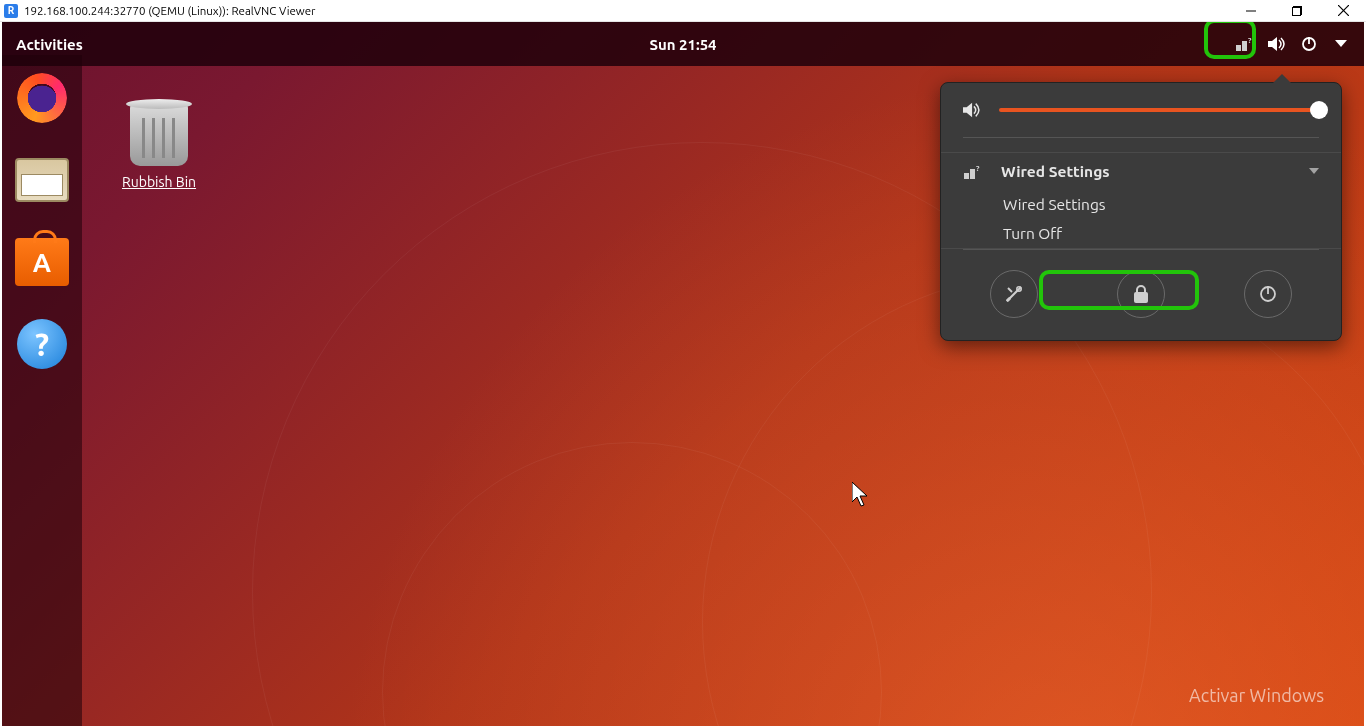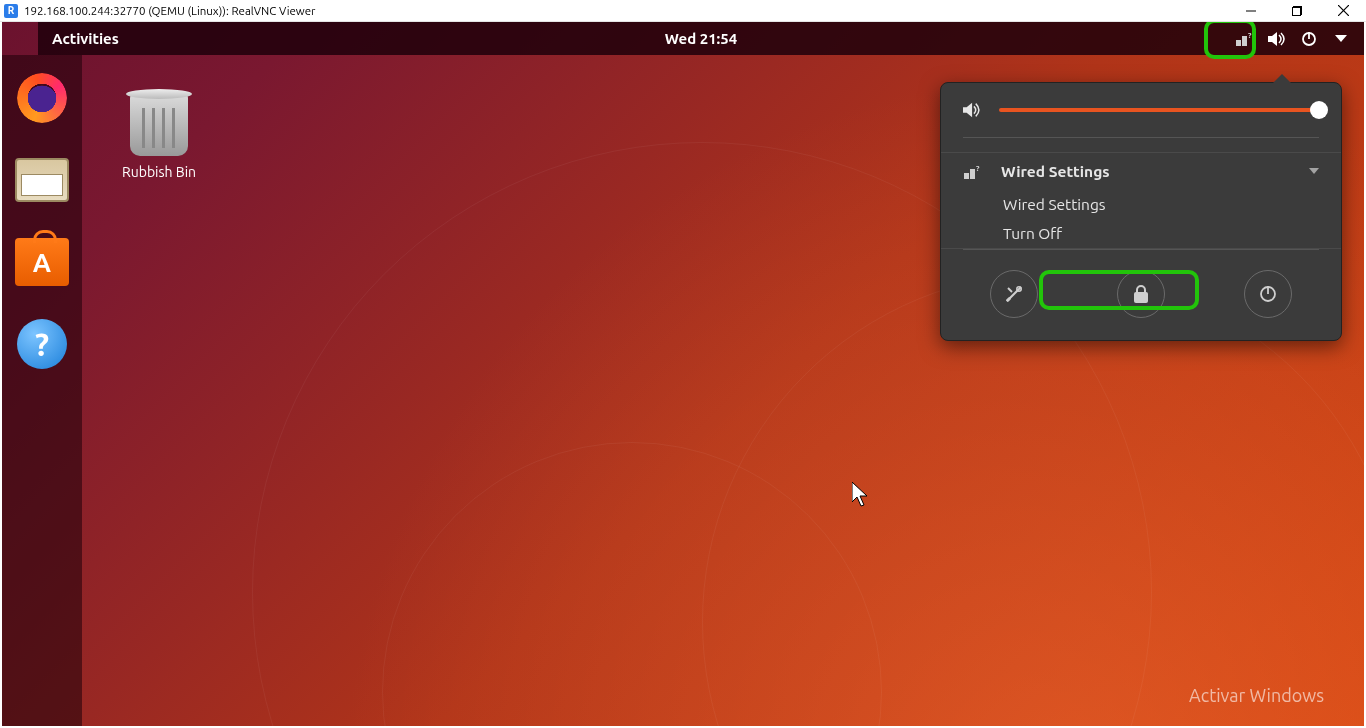--- a/index.html
+++ b/index.html
@@ -34,23 +34,23 @@
     overflow: hidden;
   }
   
   .ring { position: absolute; border-radius: 50%; border: 1px solid rgba(255,255,255,0.05); }
   .ring.r1 { width: 900px; height: 900px; left: 250px; top: 120px; }
   .ring.r2 { width: 700px; height: 700px; left: 700px; top: 250px; }
   .ring.r3 { width: 500px; height: 500px; left: 380px; top: 420px; }
 
   
   .gnome-bar {
-    position: absolute; top: 0; left: 0; right: 0; height: 33px;
+    position: absolute; top: 0; left: 0; right: 0; height: 44px;
     background: rgba(30,0,10,0.85); color: #fff; display: flex; align-items: center;
-    font-size: 15px; font-weight: 600; padding: 0 14px; z-index: 5; margin-left: 36px;
+    font-size: 15px; font-weight: 600; padding: 0 14px; z-index: 5;
   }
   .gnome-clock { position: absolute; left: 50%; transform: translateX(-50%); }
   .gnome-status { margin-left: auto; display: flex; align-items: center; gap: 14px; }
   .status-ic { width: 18px; height: 18px; display: inline-flex; align-items: center; justify-content: center; }
 
   
   .hl { border: 4px solid #22c40a; border-radius: 10px; position: absolute; pointer-events: none; z-index: 40; }
   .hl-topbar { top: -3px; right: 108px; width: 52px; height: 40px; }
   .hl-wiredsettings { top: 248px; right: 165px; width: 160px; height: 40px; }
 
@@ -75,21 +75,21 @@
   .files::before {
     content: ""; position: absolute; top: 14px; left: 4px; right: 4px; bottom: 4px;
     background: #fff; border: 1px solid #9c8a62;
   }
   .software { background: linear-gradient(#ff7a18,#e85d00); width: 54px; height: 48px; border-radius: 4px; position: relative; }
   .software::before { content: "A"; color: #fff; position: absolute; inset: 0; display: flex; align-items: center; justify-content: center; font-size: 26px; font-weight: 700; }
   .software::after { content: ""; position: absolute; top: -8px; left: 18px; width: 18px; height: 10px; border: 3px solid #ff7a18; border-bottom: none; border-radius: 10px 10px 0 0; }
   .help { width: 50px; height: 50px; border-radius: 50%; background: radial-gradient(circle at 35% 30%, #7cc4ff, #1b7fd9); display:flex; align-items:center; justify-content:center; color:#fff; font-size:32px; font-weight:700; }
 
   
-  .desktop-icon { position: absolute; top: 70px; left: 120px; text-align: center; color: #fff; font-size: 14px; z-index: 2; }
+  .desktop-icon { position: absolute; top: 80px; left: 120px; text-align: center; color: #fff; font-size: 14px; z-index: 2; text-decoration: underline; }
   .trash {
     width: 58px; height: 64px; margin: 0 auto 8px;
     background: linear-gradient(#ddd,#999); border-radius: 6px 6px 10px 10px;
     position: relative;
   }
   .trash::before { content: ""; position: absolute; top: -3px; left: -4px; right: -4px; height: 10px; background: linear-gradient(#eee,#bbb); border-radius: 50%; }
   .trash::after { content: ""; position: absolute; top: 16px; bottom: 8px; left: 12px; right: 12px;
     background: repeating-linear-gradient(90deg,#888 0 3px, transparent 3px 10px); }
 
   
@@ -150,21 +150,21 @@
   </div>
 </div>
 
 <div class="vnc-viewport">
   <div class="ring r1"></div>
     <div class="ring r2"></div>
     <div class="ring r3"></div>
 
   <div class="gnome-bar">
     <span>Activities</span>
-    <span class="gnome-clock">Wed 21:54</span>
+    <span class="gnome-clock">Sun 21:54</span>
     <div class="gnome-status">
       <span class="status-ic">
         <svg width="18" height="14" viewBox="0 0 18 14">
             <rect x="0" y="8" width="5" height="6" fill="#cfcfcf"></rect>
             <rect x="6" y="4" width="5" height="10" fill="#cfcfcf"></rect>
             <text x="12" y="6" font-size="8" fill="#cfcfcf" font-weight="700">?</text>
           </svg>
       </span>
       <span class="status-ic">
         <svg width="18" height="16" viewBox="0 0 18 16">

